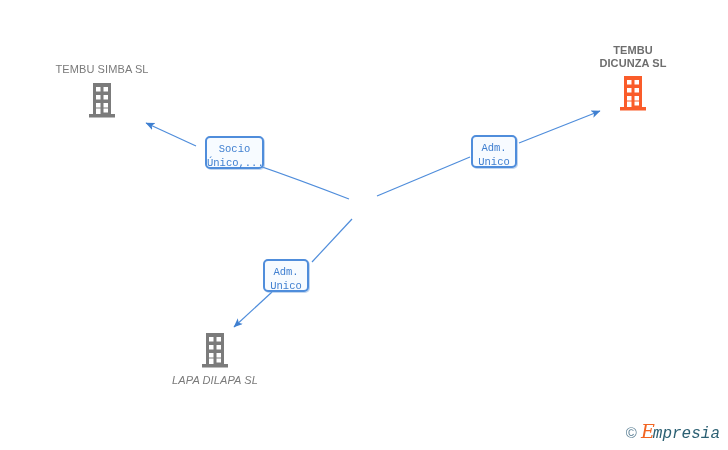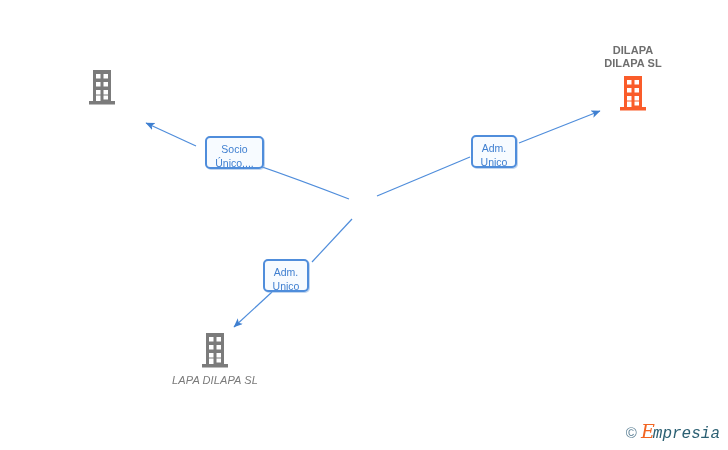--- a/index.html
+++ b/index.html
@@ -57,20 +57,21 @@
     box-sizing: border-box;
     border: 2px solid #4f8ddb;
     border-radius: 5px;
     background: #f7fbff;
     color: #3f7fd0;
     font-size: 10.5px;
     line-height: 14px;
     text-align: center;
     padding-top: 4px;
     box-shadow: 1px 1px 0 rgba(120,165,220,0.45);
+    font-family: Liberation Mono, monospace;
   }
   .rel-box span { display: block; }
 
   
   #watermark {
     position: absolute;
     right: 8px;
     bottom: 8px;
     display: flex;
     align-items: center;
@@ -113,39 +114,40 @@
     <path d="M 196,146 L 146,123" fill="none" stroke="#4f8ddb" stroke-width="1.2" marker-end="url(#arrowblue)"></path>
 
     <path d="M 377,196 L 470,157" fill="none" stroke="#4f8ddb" stroke-width="1.2"></path>
     <path d="M 519,143 L 600,111" fill="none" stroke="#4f8ddb" stroke-width="1.2" marker-end="url(#arrowblue)"></path>
 
     <path d="M 352,219 L 312,262" fill="none" stroke="#4f8ddb" stroke-width="1.2"></path>
     <path d="M 272,292 L 234,327" fill="none" stroke="#4f8ddb" stroke-width="1.2" marker-end="url(#arrowblue)"></path>
   </svg>
 
   <div class="node" style="left:39px; top:63px; width:126px;">
+    <div class="node-label">TEMBU SIMBA SL</div>
     <span class="icon-wrap">
       <svg width="28" height="35" viewBox="0 0 28 35" xmlns="http://www.w3.org/2000/svg" style="margin-top:7px;">
         <rect x="5" y="0" width="18" height="31" fill="#7b7b7b"></rect>
         <rect x="1" y="31" width="26" height="3.5" fill="#7b7b7b"></rect>
         <rect x="8" y="4" width="4.5" height="4.5" fill="#ffffff"></rect>
         <rect x="15.5" y="4" width="4.5" height="4.5" fill="#ffffff"></rect>
         <rect x="8" y="12" width="4.5" height="4.5" fill="#ffffff"></rect>
         <rect x="15.5" y="12" width="4.5" height="4.5" fill="#ffffff"></rect>
         <rect x="8" y="20" width="4.5" height="4.5" fill="#ffffff"></rect>
         <rect x="15.5" y="20" width="4.5" height="4.5" fill="#ffffff"></rect>
         <rect x="8" y="25.5" width="4.5" height="5.5" fill="#ffffff"></rect>
         <rect x="15.5" y="25.5" width="4.5" height="4" fill="#ffffff"></rect>
       </svg>
     </span>
   </div>
 
   <div class="node" style="left:574px; top:44px; width:118px;">
-    <div class="node-label bold">DILAPA</div>
-    <div class="node-label bold">DILAPA SL</div>
+    <div class="node-label bold">TEMBU</div>
+    <div class="node-label bold">DICUNZA SL</div>
     <span class="icon-wrap">
       <svg width="28" height="35" viewBox="0 0 28 35" xmlns="http://www.w3.org/2000/svg" style="margin-top:6px;">
         <rect x="5" y="0" width="18" height="31" fill="#fa5c2a"></rect>
         <rect x="1" y="31" width="26" height="3.5" fill="#fa5c2a"></rect>
         <rect x="8" y="4" width="4.5" height="4.5" fill="#ffffff"></rect>
         <rect x="15.5" y="4" width="4.5" height="4.5" fill="#ffffff"></rect>
         <rect x="8" y="12" width="4.5" height="4.5" fill="#ffffff"></rect>
         <rect x="15.5" y="12" width="4.5" height="4.5" fill="#ffffff"></rect>
         <rect x="8" y="20" width="4.5" height="4.5" fill="#ffffff"></rect>
         <rect x="15.5" y="20" width="4.5" height="4.5" fill="#ffffff"></rect>

